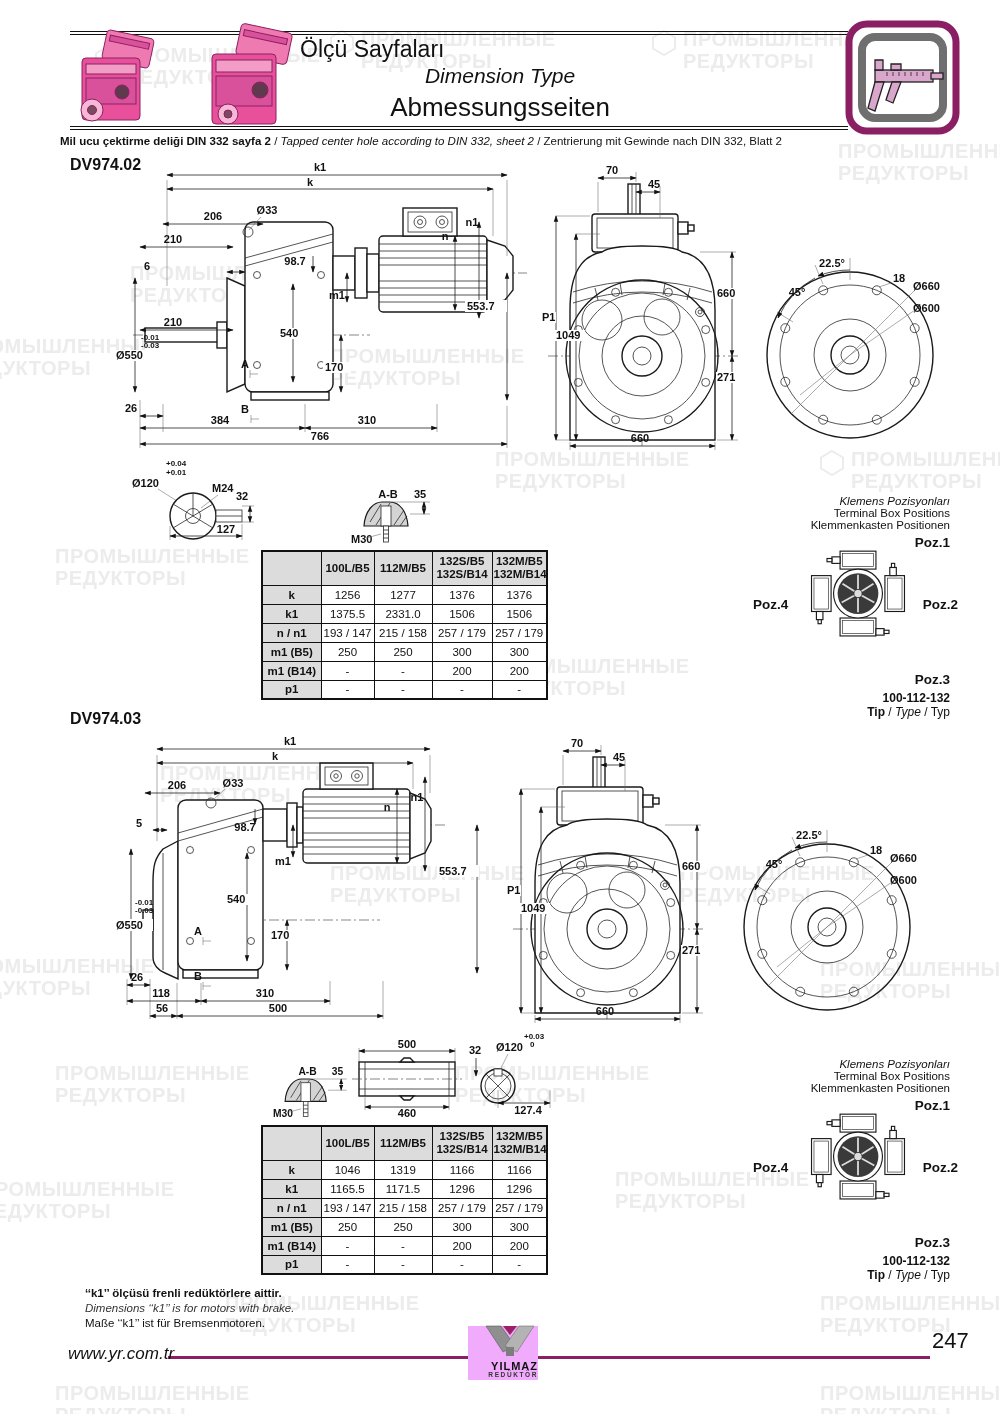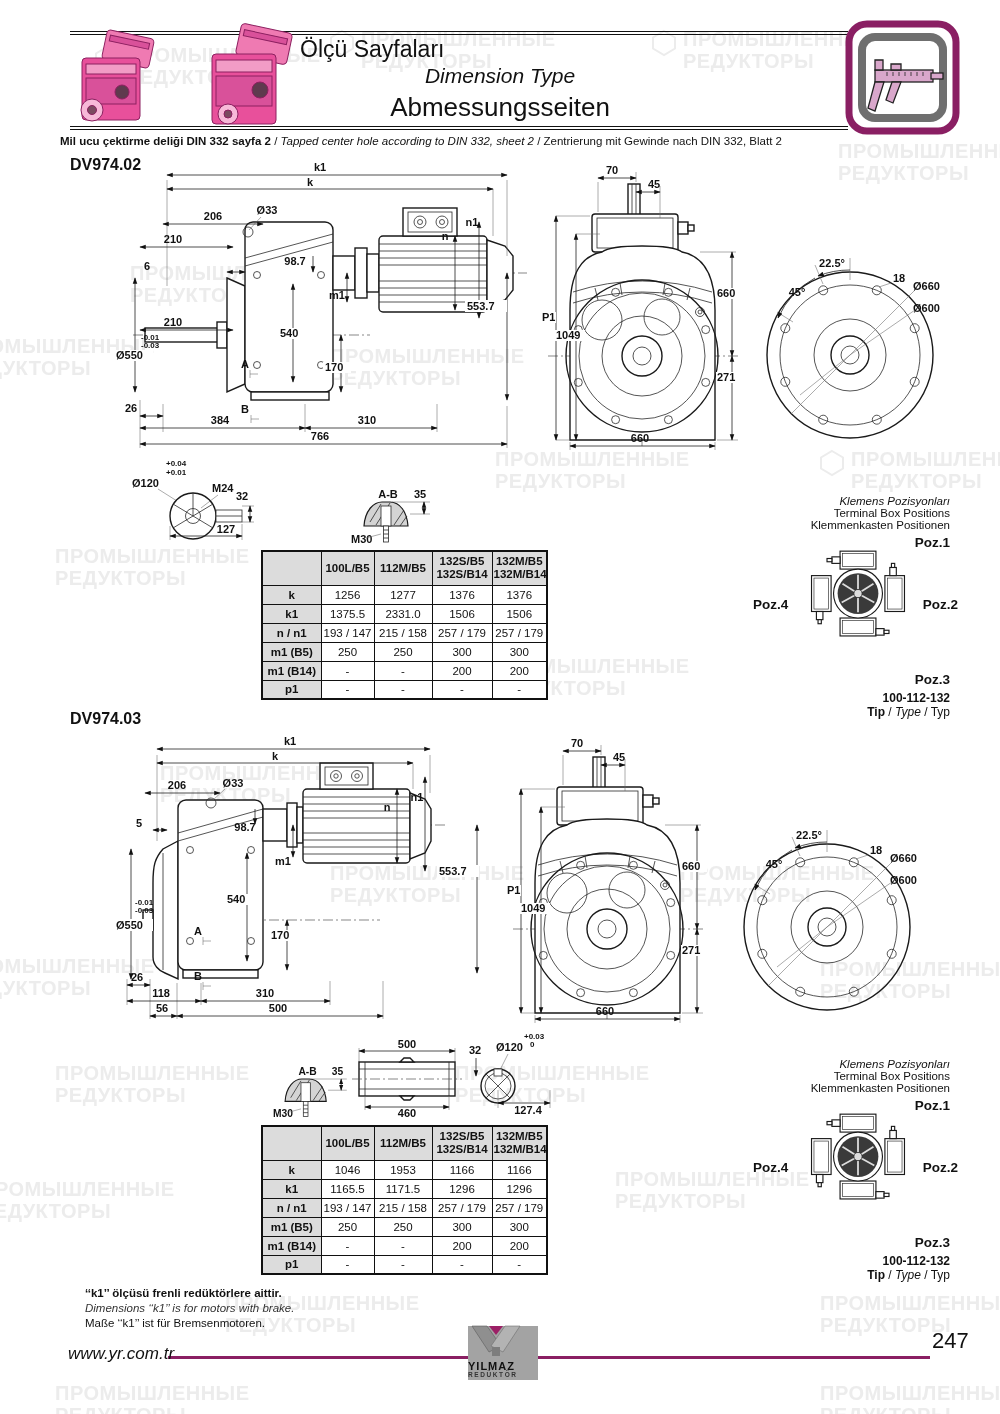--- a/index.html
+++ b/index.html
@@ -51,21 +51,21 @@
 .tb-sizes{font-size:12px;font-weight:bold;margin-top:4px}
 .tb-tip{font-size:12px}
 .tb-tip .b{font-weight:bold}
 .tb-tip .i{font-style:italic}
 
 .footnote{position:absolute;left:85px;top:1286px;font-size:11.5px;line-height:15px;z-index:2}
 .footnote .l1{font-weight:bold}
 .footnote .l2{font-style:italic;color:#333}
 .f-www{position:absolute;left:68px;top:1344px;font-size:17px;font-style:italic;z-index:2}
 .f-line{position:absolute;left:168px;top:1356px;width:762px;height:3px;background:#8a1f63;z-index:1}
-.f-logo{position:absolute;left:468px;top:1326px;width:70px;height:54px;background:#a3a3a3;z-index:3;text-align:left}
+.f-logo{position:absolute;left:468px;top:1326px;width:70px;height:54px;background:#f0abfc;z-index:3;text-align:right}
 .f-logo .nm{font-size:11px;font-weight:bold;letter-spacing:1px;line-height:10px;margin-top:1px}
 .f-logo .nm2{font-size:6.5px;font-weight:bold;letter-spacing:1.6px;color:#333}
 .f-page{position:absolute;left:932px;top:1328px;font-size:22px;z-index:2}
 </style>
 </head>
 <body>
 
 <div class="wm" style="left:95px;top:44px">
     <svg class="inl" width="24" height="26" viewBox="0 0 24 26">
       <path d="M12 1 23 7.5 23 18.5 12 25 1 18.5 1 7.5Z" fill="none" stroke="#ececec" stroke-width="2"></path>
@@ -878,21 +878,21 @@
     <th>132S/B5
 132S/B14</th>
     <th>132M/B5
 132M/B14</th>
   </tr>
     </thead>
   <tbody>
     <tr>
         <td class="rl">k</td>
         <td>1046</td>
-        <td>1953</td>
+        <td>1319</td>
         <td>1166</td>
         <td>1166</td>
       </tr>
     <tr>
         <td class="rl">k1</td>
         <td>1165.5</td>
         <td>1171.5</td>
         <td>1296</td>
         <td>1296</td>
       </tr>

